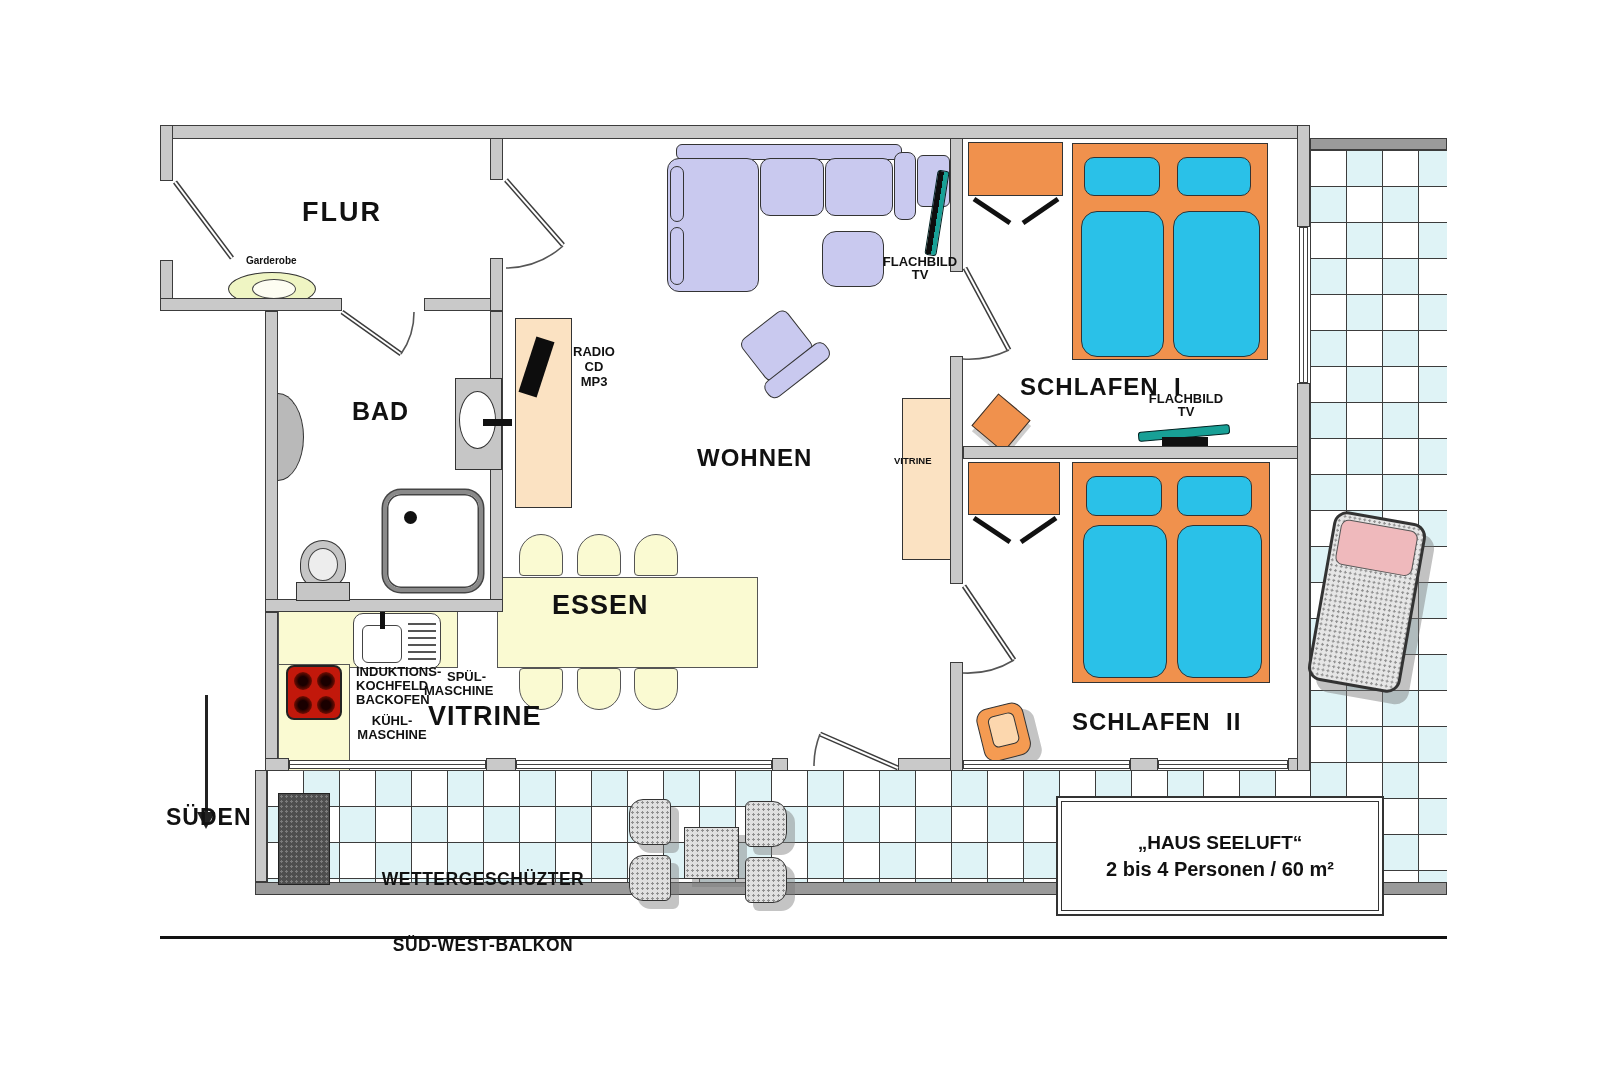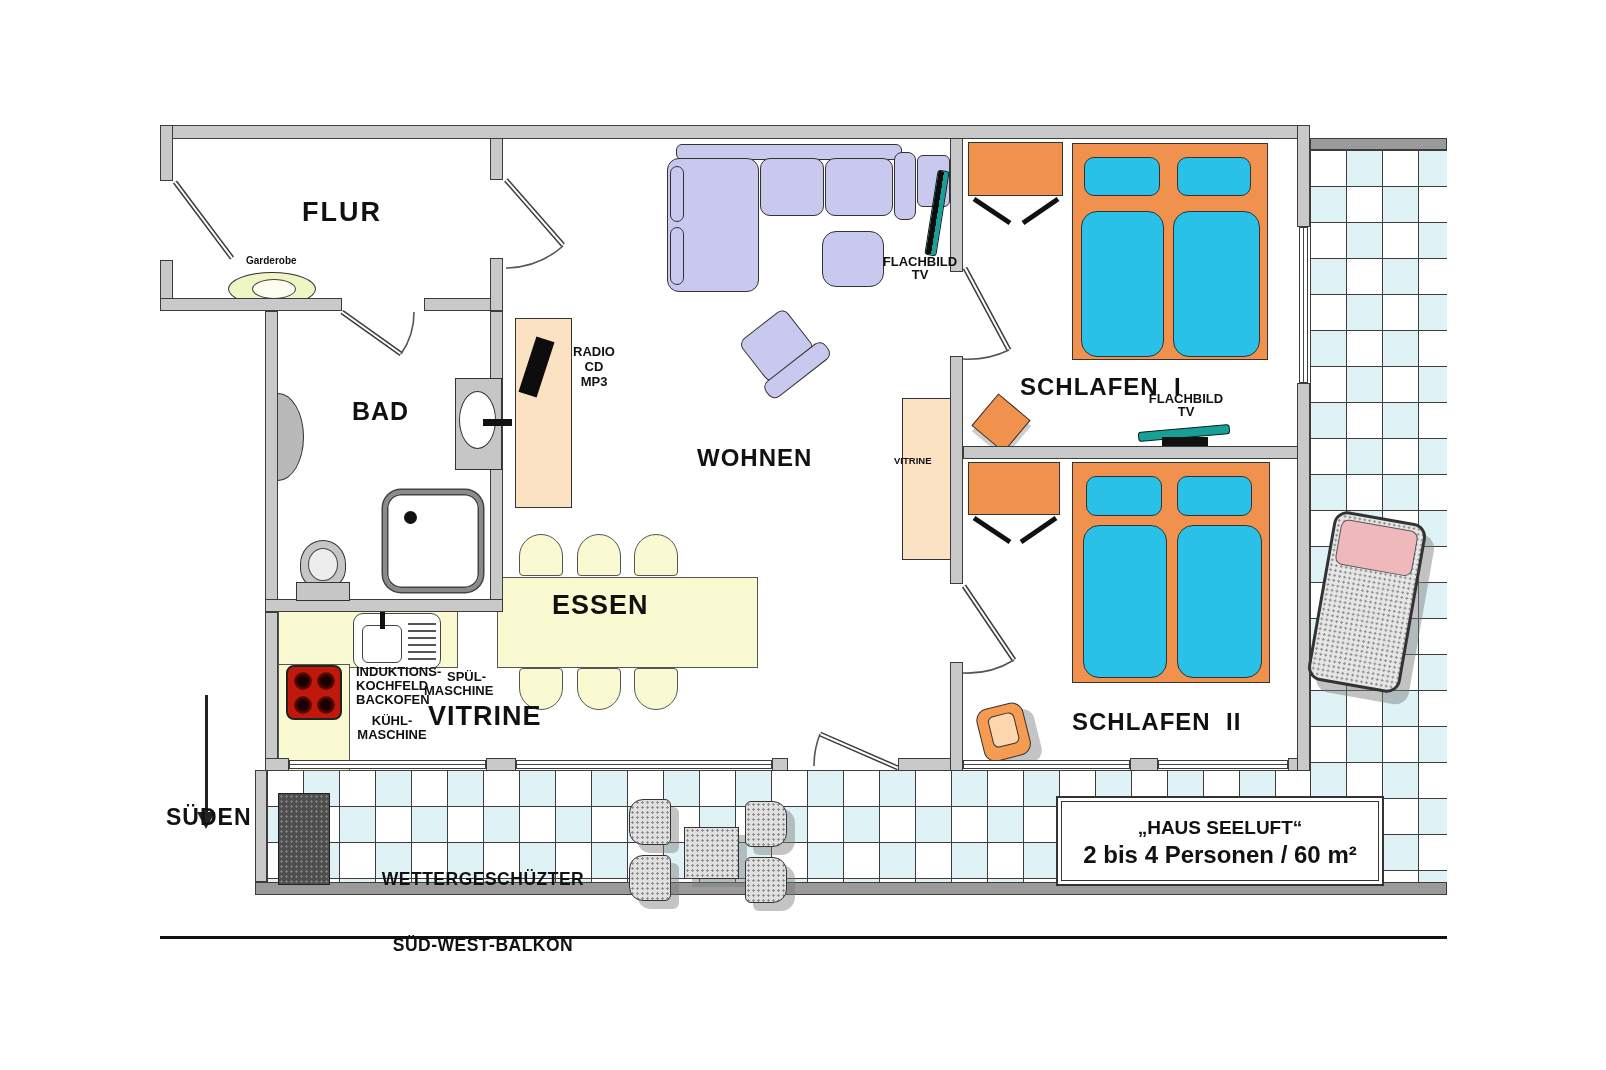--- a/index.html
+++ b/index.html
@@ -220,22 +220,22 @@
 
   <div class="lbl" style="left:372px;top:824px;width:222px;font-size:17.5px;line-height:22px;text-align:center;letter-spacing:0.5px;">
     <div>WETTERGESCHÜZTER</div>
     <div>SÜD-WEST-BALKON</div>
   </div>
 
   <div class="abs" style="left:205px;top:695px;width:3px;height:118px;background:#222;"></div>
   <div class="abs" style="left:197px;top:812px;width:0;height:0;border-left:9px solid transparent;border-right:9px solid transparent;border-top:17px solid #222;"></div>
   <div class="lbl" style="left:166px;top:804px;font-size:23px;letter-spacing:1px;text-align:center;">SÜDEN</div>
 
-  <div class="abs" style="left:1056px;top:796px;width:328px;height:90px;background:#fff;border:2px solid #333;padding:3px;z-index:5;">
+  <div class="abs" style="left:1056px;top:796px;width:328px;height:120px;background:#fff;border:2px solid #333;padding:3px;z-index:5;">
     <div class="abs" style="left:3px;top:3px;right:3px;bottom:3px;border:1.5px solid #333;display:flex;flex-direction:column;justify-content:center;align-items:center;">
       <div class="lbl" style="position:static;font-size:19px;line-height:27px;">„HAUS SEELUFT“</div>
-      <div class="lbl" style="position:static;font-size:24px;line-height:27px;">2 bis 4 Personen / 60 m²</div>
+      <div class="lbl" style="position:static;font-size:20px;line-height:27px;">2 bis 4 Personen / 60 m²</div>
     </div>
   </div>
 
   <div class="abs" style="left:160px;top:936px;width:1287px;height:3px;background:#111;"></div>
 
 </div>
 
 </body></html>

